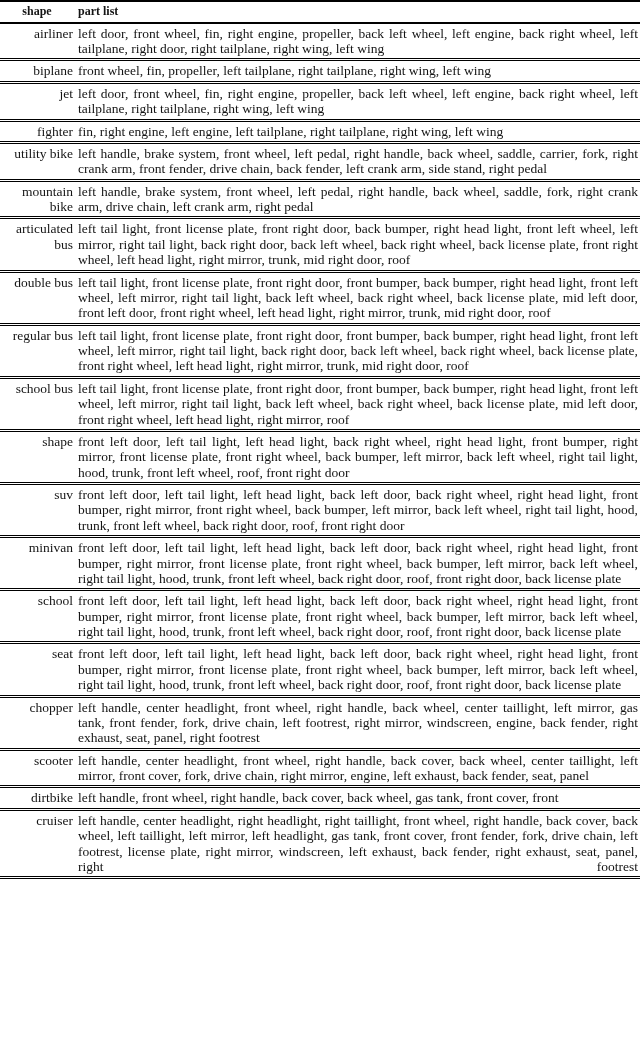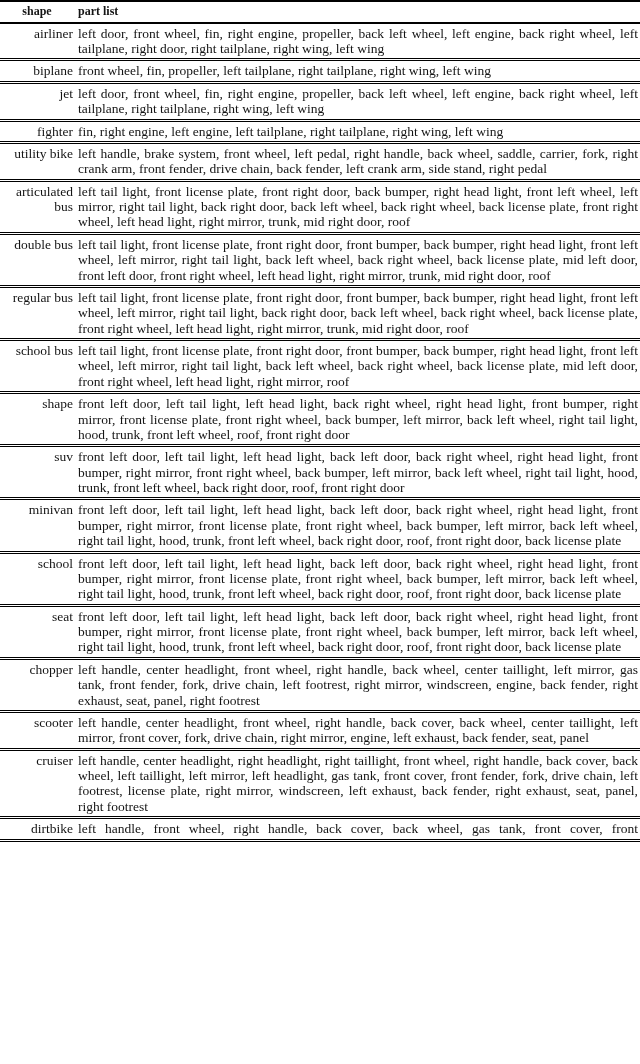--- a/index.html
+++ b/index.html
@@ -85,20 +85,24 @@
       </tr>
       <tr>
         <td class="shape-cell">fighter</td>
         <td class="parts-cell">fin, right engine, left engine, left tailplane, right tailplane, right wing, left wing</td>
       </tr>
       <tr>
         <td class="shape-cell">utility bike</td>
         <td class="parts-cell">left handle, brake system, front wheel, left pedal, right handle, back wheel, saddle, carrier, fork, right crank arm, front fender, drive chain, back fender, left crank arm, side stand, right pedal</td>
       </tr>
       <tr>
+        <td class="shape-cell">mountain bike</td>
+        <td class="parts-cell">left handle, brake system, front wheel, left pedal, right handle, back wheel, saddle, fork, right crank arm, drive chain, left crank arm, right pedal</td>
+      </tr>
+      <tr>
         <td class="shape-cell">articulated bus</td>
         <td class="parts-cell">left tail light, front license plate, front right door, back bumper, right head light, front left wheel, left mirror, right tail light, back right door, back left wheel, back right wheel, back license plate, front right wheel, left head light, right mirror, trunk, mid right door, roof</td>
       </tr>
       <tr>
         <td class="shape-cell">double bus</td>
         <td class="parts-cell">left tail light, front license plate, front right door, front bumper, back bumper, right head light, front left wheel, left mirror, right tail light, back left wheel, back right wheel, back license plate, mid left door, front left door, front right wheel, left head light, right mirror, trunk, mid right door, roof</td>
       </tr>
       <tr>
         <td class="shape-cell">regular bus</td>
         <td class="parts-cell">left tail light, front license plate, front right door, front bumper, back bumper, right head light, front left wheel, left mirror, right tail light, back right door, back left wheel, back right wheel, back license plate, front right wheel, left head light, right mirror, trunk, mid right door, roof</td>
@@ -129,21 +133,21 @@
       </tr>
       <tr>
         <td class="shape-cell">chopper</td>
         <td class="parts-cell">left handle, center headlight, front wheel, right handle, back wheel, center taillight, left mirror, gas tank, front fender, fork, drive chain, left footrest, right mirror, windscreen, engine, back fender, right exhaust, seat, panel, right footrest</td>
       </tr>
       <tr>
         <td class="shape-cell">scooter</td>
         <td class="parts-cell">left handle, center headlight, front wheel, right handle, back cover, back wheel, center taillight, left mirror, front cover, fork, drive chain, right mirror, engine, left exhaust, back fender, seat, panel</td>
       </tr>
       <tr>
+        <td class="shape-cell">dirtbike</td>
+        <td class="parts-cell">left handle, front wheel, right handle, back cover, back wheel, gas tank, front cover, front</td>
+      </tr>
+      <tr>
         <td class="shape-cell">cruiser</td>
         <td class="parts-cell">left handle, center headlight, right headlight, right taillight, front wheel, right handle, back cover, back wheel, left taillight, left mirror, left headlight, gas tank, front cover, front fender, fork, drive chain, left footrest, license plate, right mirror, windscreen, left exhaust, back fender, right exhaust, seat, panel, right footrest</td>
-      </tr>
-      <tr>
-        <td class="shape-cell">dirtbike</td>
-        <td class="parts-cell">left handle, front wheel, right handle, back cover, back wheel, gas tank, front cover, front</td>
       </tr>
     </tbody>
 </table>
 
 </body></html>

